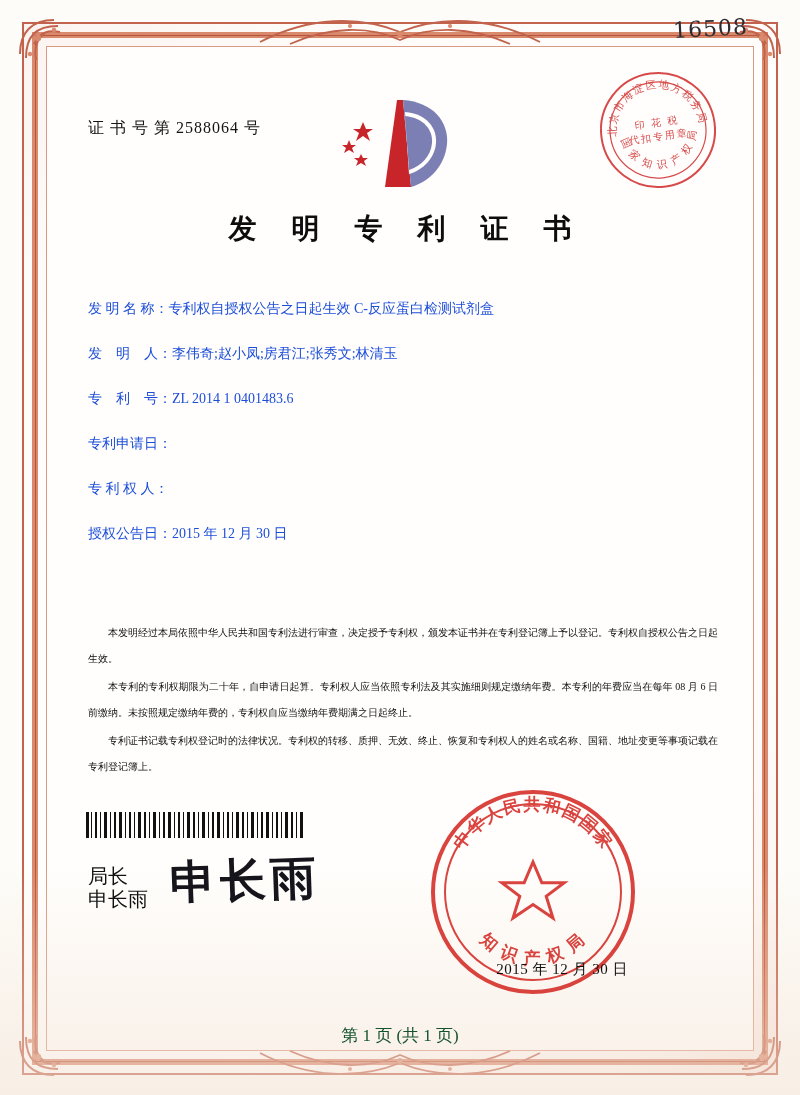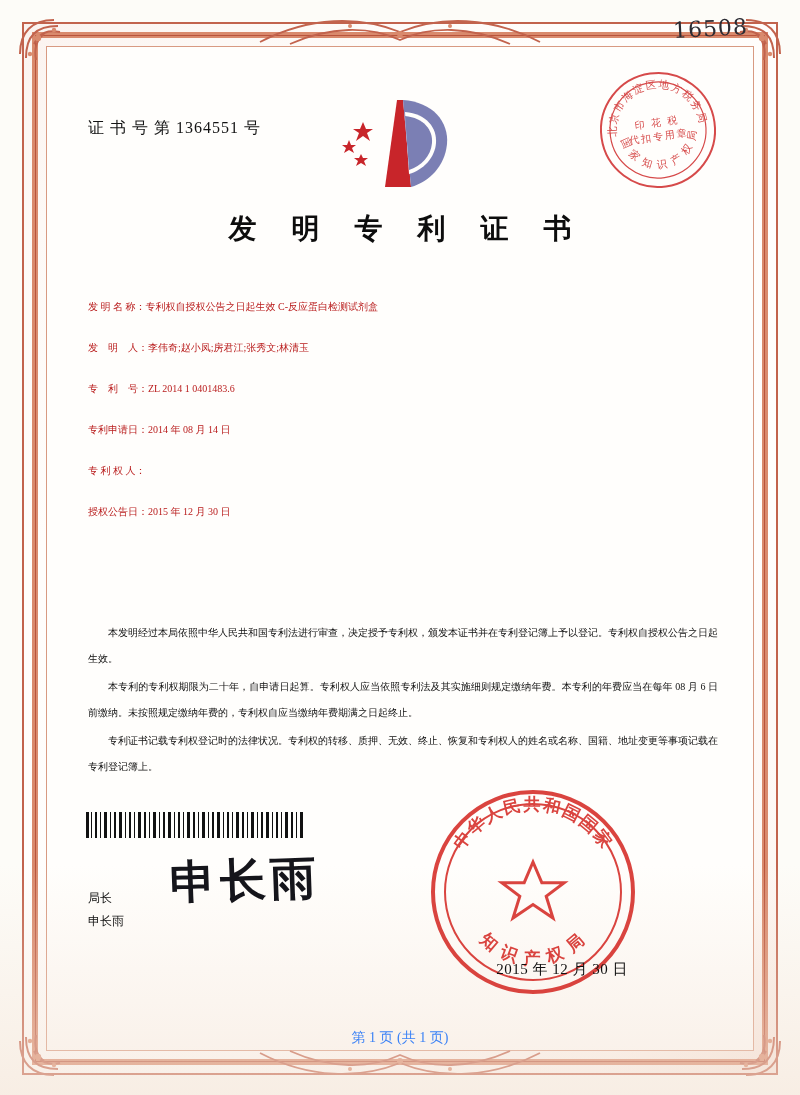--- a/index.html
+++ b/index.html
@@ -165,22 +165,22 @@
   .fields {
     position: absolute;
     left: 28px;
     right: 20px;
     top: 240px;
   }
   .field {
     display: flex;
     align-items: baseline;
     margin-bottom: 27px;
-    font-size: 10px;
-    color: #b91c1c;
+    font-size: 14px;
+    color: #1d4ed8;
   }
   .field .lbl {
     white-space: pre;
     flex: none;
   }
   .field .val {
     flex: 1 1 auto;
   }
 
   .paragraphs {
@@ -204,24 +204,23 @@
     left: 26px;
     top: 752px;
     width: 220px;
     height: 26px;
   }
 
   .signature-block {
     position: absolute;
     left: 28px;
     top: 805px;
-    font-size: 12px;
+    font-size: 20px;
     line-height: 23px;
     color: #111;
-    margin-top: 22px;
   }
   .hand-sign {
     position: absolute;
     left: 110px;
     top: 790px;
     font-size: 46px;
     font-family: "DejaVu Serif", serif;
     color: #15151b;
     letter-spacing: 4px;
     transform: rotate(-2deg);
@@ -248,22 +247,22 @@
     color: #111;
     letter-spacing: .5px;
   }
 
   .footer {
     position: absolute;
     left: 0;
     right: 0;
     bottom: 8px;
     text-align: center;
-    font-size: 14px;
-    color: #3b82f6;
+    font-size: 17px;
+    color: #14532d;
   }
 
   .bg-watermark {
     position: absolute;
     left: 0; right: 0; bottom: 0;
     height: 230px;
     background: linear-gradient(0deg, #f3e2d4 0%, rgba(253,248,244,0) 100%);
     opacity: .55;
     pointer-events: none;
   }
@@ -365,21 +364,21 @@
       </g>
     </svg>
   </div>
 
   <div class="bg-watermark"></div>
 
   <div class="hand-number">16508</div>
 
   <div class="content">
 
-    <div class="cert-no">证 书 号 第 1364551 号</div>
+    <div class="cert-no">证 书 号 第 2588064 号</div>
 
     <div class="logo">
       <svg width="150" height="100" viewBox="0 0 150 100">
         <path d="M60 95 L72 8 L78 8 L86 95 Z" fill="#c8252a"></path>
         <path d="M86 95 L78 8 C108 10 124 30 122 52 C120 74 104 90 86 95 Z" fill="#7b7fb4"></path>
         <path d="M80 20 C102 22 112 36 111 51 C110 66 98 78 84 82 Z" fill="#fffefc"></path>
         <path d="M80 24 C99 26 108 38 107 51 C106 64 96 74 84 78 Z" fill="#7b7fb4"></path>
         <g fill="#c8252a">
           <polygon points="38,30 41,37 48,37 42,41 45,49 38,44 31,49 34,41 28,37 35,37"></polygon>
           <polygon points="24,48 26,53 31,53 27,56 29,61 24,58 19,61 21,56 17,53 22,53"></polygon>
@@ -418,21 +417,20 @@
       <div class="field">
         <span class="lbl">发　明　人：</span>
         <span class="val">李伟奇;赵小凤;房君江;张秀文;林清玉</span>
       </div>
       <div class="field">
         <span class="lbl">专　利　号：</span>
         <span class="val">ZL 2014 1 0401483.6</span>
       </div>
       <div class="field">
         <span class="lbl">专利申请日：</span>
-        <span class="val">2014 年 08 月 14 日</span>
       </div>
       <div class="field">
         <span class="lbl">专 利 权 人：</span>
       </div>
       <div class="field">
         <span class="lbl">授权公告日：</span>
         <span class="val">2015 年 12 月 30 日</span>
       </div>
     </div>
 

